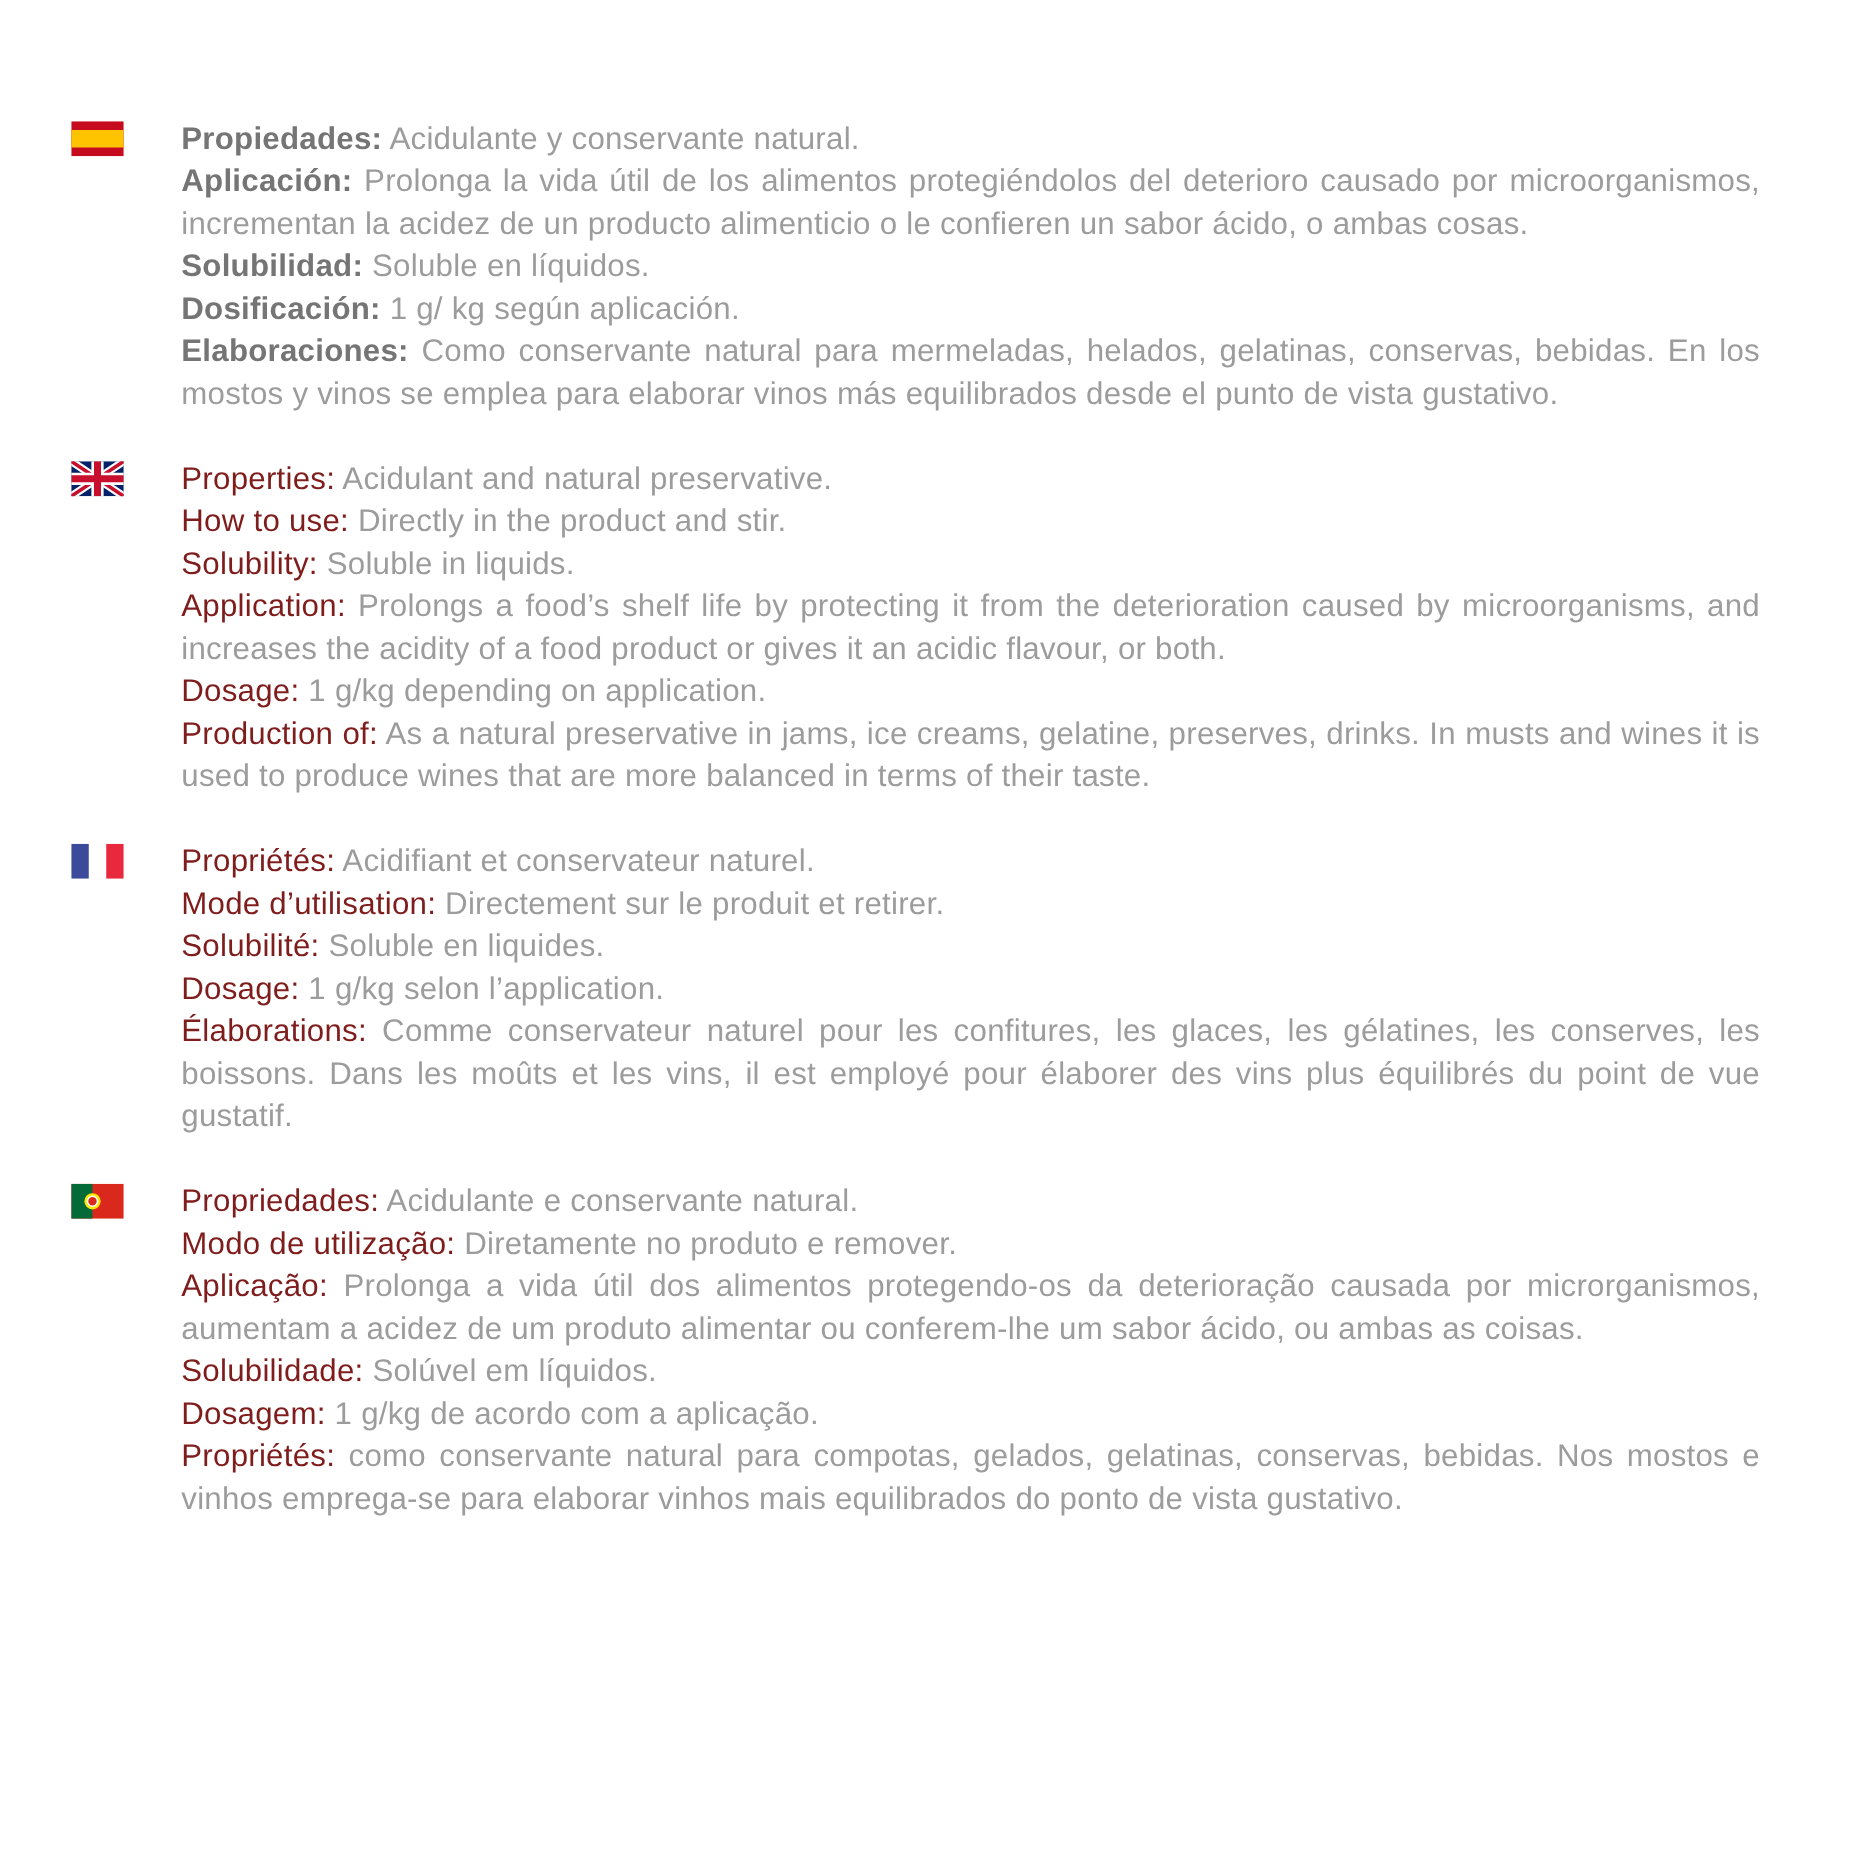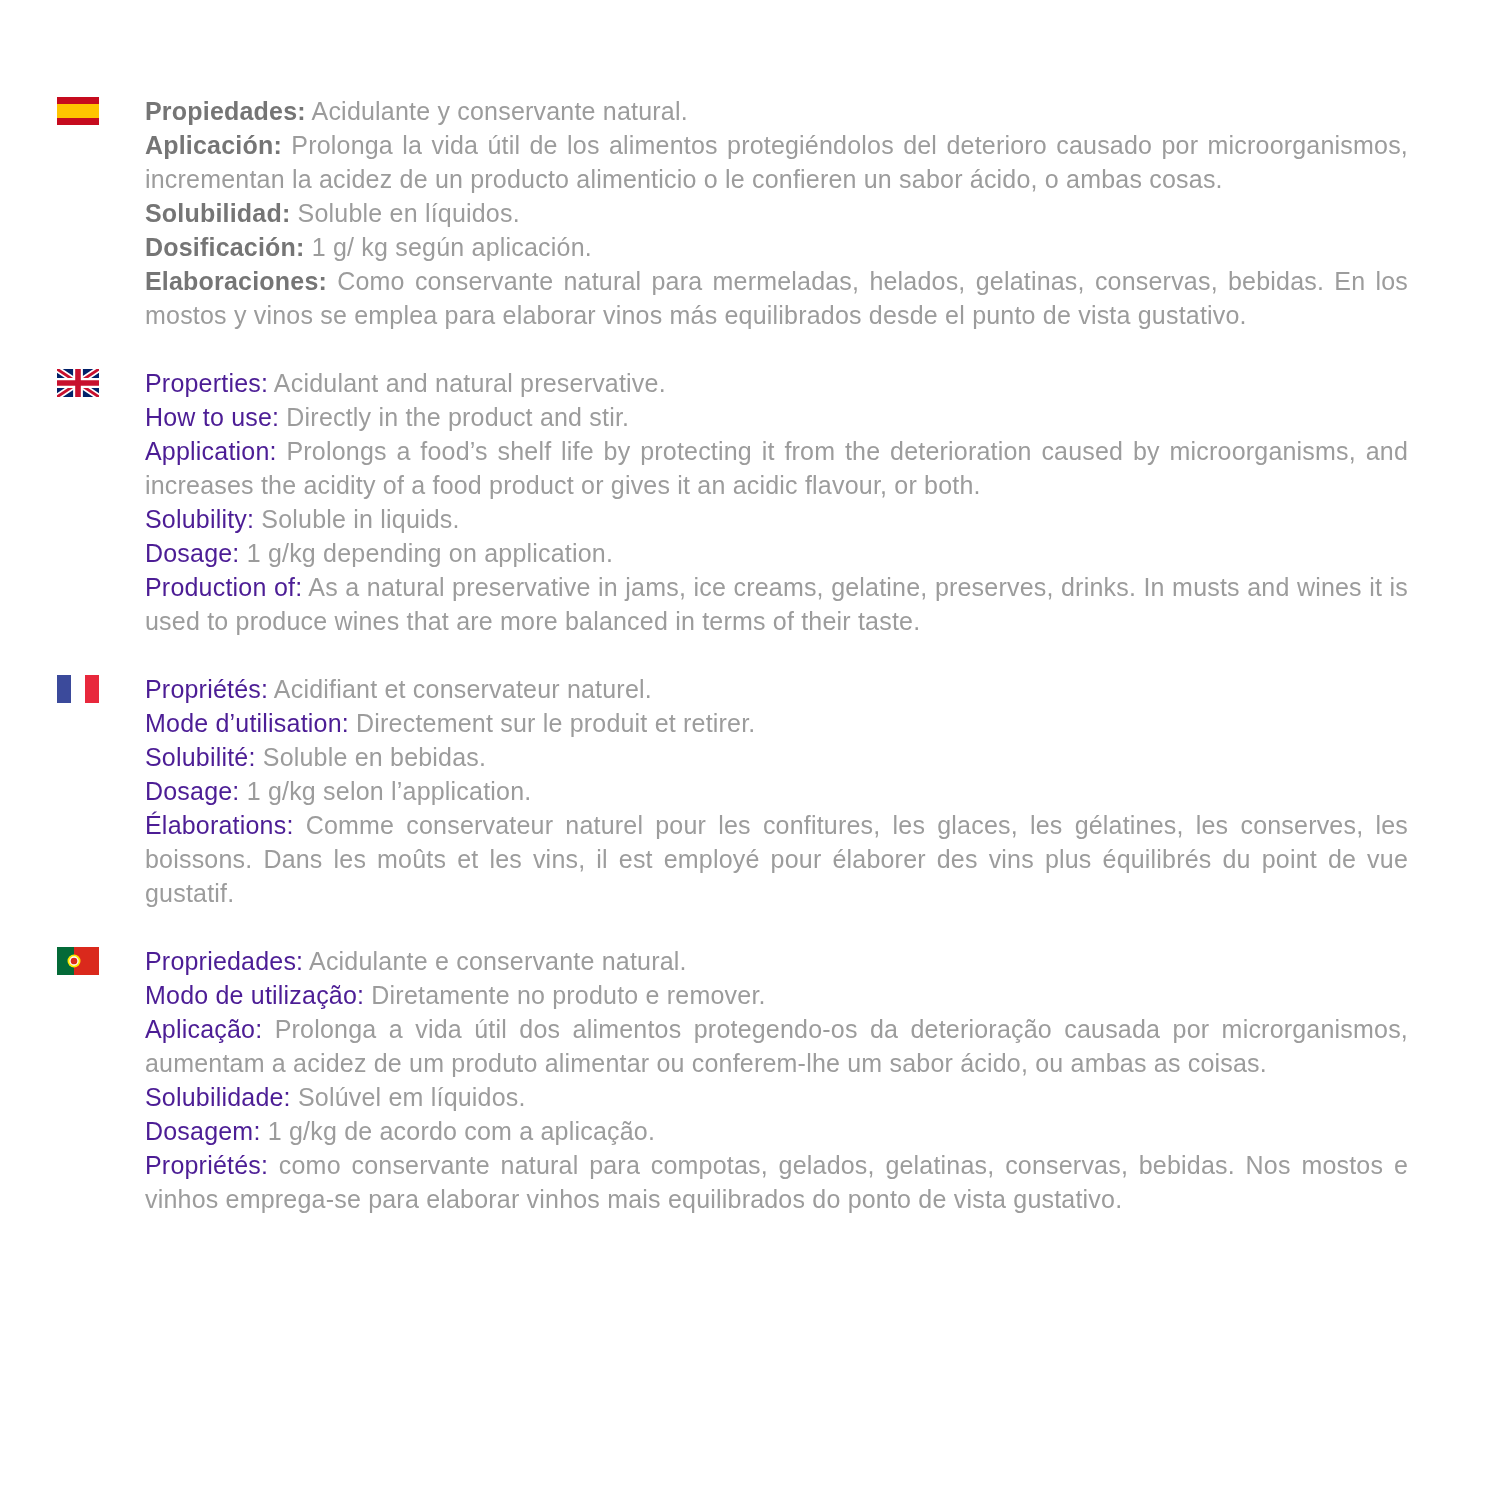--- a/index.html
+++ b/index.html
@@ -44,21 +44,21 @@
   }
   .field {
     margin: 0;
     font-size: 25px;
     line-height: 34px;
     color: #9c9c9c;
     text-align: justify;
     letter-spacing: 0.2px;
   }
   .field .label {
-    color: #4c1d95;
+    color: #7f1d1d;
   }
   .field.bold-labels .label {
     font-weight: bold;
     color: #757575;
   }
 </style>
 </head>
 <body>
 
 <div class="page">
@@ -85,39 +85,39 @@
             <rect width="60" height="40" fill="#012169"></rect>
             <path d="M0,0 L60,40 M60,0 L0,40" stroke="#ffffff" stroke-width="9"></path>
             <path d="M0,0 L60,40 M60,0 L0,40" stroke="#C8102E" stroke-width="4"></path>
             <path d="M30,0 V40 M0,20 H60" stroke="#ffffff" stroke-width="14"></path>
             <path d="M30,0 V40 M0,20 H60" stroke="#C8102E" stroke-width="8"></path>
           </svg></span>
     </div>
     <div class="fields">
         <p class="field"><span class="label">Properties:</span><span class="text"> Acidulant and natural preservative.</span></p>
         <p class="field"><span class="label">How to use:</span><span class="text"> Directly in the product and stir.</span></p>
+        <p class="field"><span class="label">Solubility:</span><span class="text"> Soluble in liquids.</span></p>
         <p class="field"><span class="label">Application:</span><span class="text"> Prolongs a food’s shelf life by protecting it from the deterioration caused by microorganisms, and increases the acidity of a food product or gives it an acidic flavour, or both.</span></p>
-        <p class="field"><span class="label">Solubility:</span><span class="text"> Soluble in liquids.</span></p>
         <p class="field"><span class="label">Dosage:</span><span class="text"> 1 g/kg depending on application.</span></p>
         <p class="field"><span class="label">Production of:</span><span class="text"> As a natural preservative in jams, ice creams, gelatine, preserves, drinks. In musts and wines it is used to produce wines that are more balanced in terms of their taste.</span></p>
       </div>
   </div>
 
   <div class="section">
     <div class="flag-col">
       <span class="flag"><svg width="42" height="28" viewBox="0 0 42 28">
             <rect width="42" height="28" fill="#ffffff"></rect>
             <rect width="14" height="28" fill="#3b4a9b"></rect>
             <rect x="28" width="14" height="28" fill="#e8283c"></rect>
           </svg></span>
     </div>
     <div class="fields">
         <p class="field"><span class="label">Propriétés:</span><span class="text"> Acidifiant et conservateur naturel.</span></p>
         <p class="field"><span class="label">Mode d’utilisation:</span><span class="text"> Directement sur le produit et retirer.</span></p>
-        <p class="field"><span class="label">Solubilité:</span><span class="text"> Soluble en bebidas.</span></p>
+        <p class="field"><span class="label">Solubilité:</span><span class="text"> Soluble en liquides.</span></p>
         <p class="field"><span class="label">Dosage:</span><span class="text"> 1 g/kg selon l’application.</span></p>
         <p class="field"><span class="label">Élaborations:</span><span class="text"> Comme conservateur naturel pour les confitures, les glaces, les gélatines, les conserves, les boissons. Dans les moûts et les vins, il est employé pour élaborer des vins plus équilibrés du point de vue gustatif.</span></p>
       </div>
   </div>
 
   <div class="section">
     <div class="flag-col">
       <span class="flag"><svg width="42" height="28" viewBox="0 0 42 28">
             <rect width="42" height="28" fill="#da291c"></rect>
             <rect width="17" height="28" fill="#046a38"></rect>

